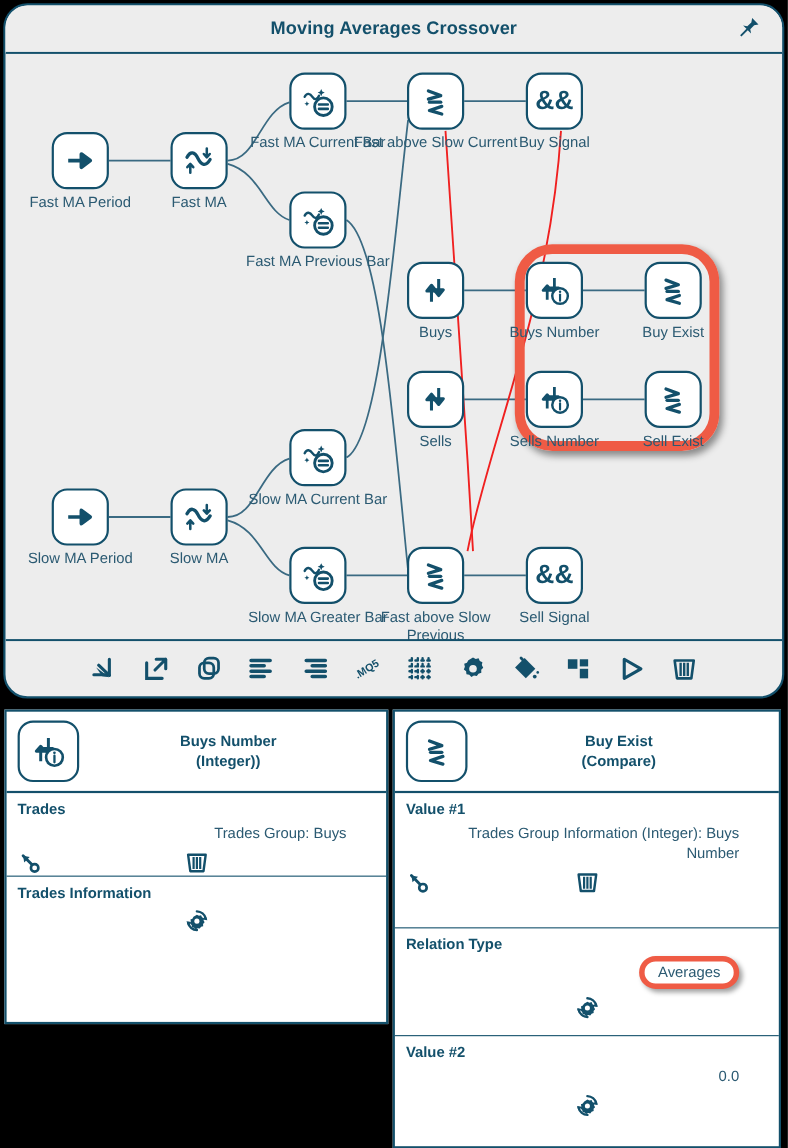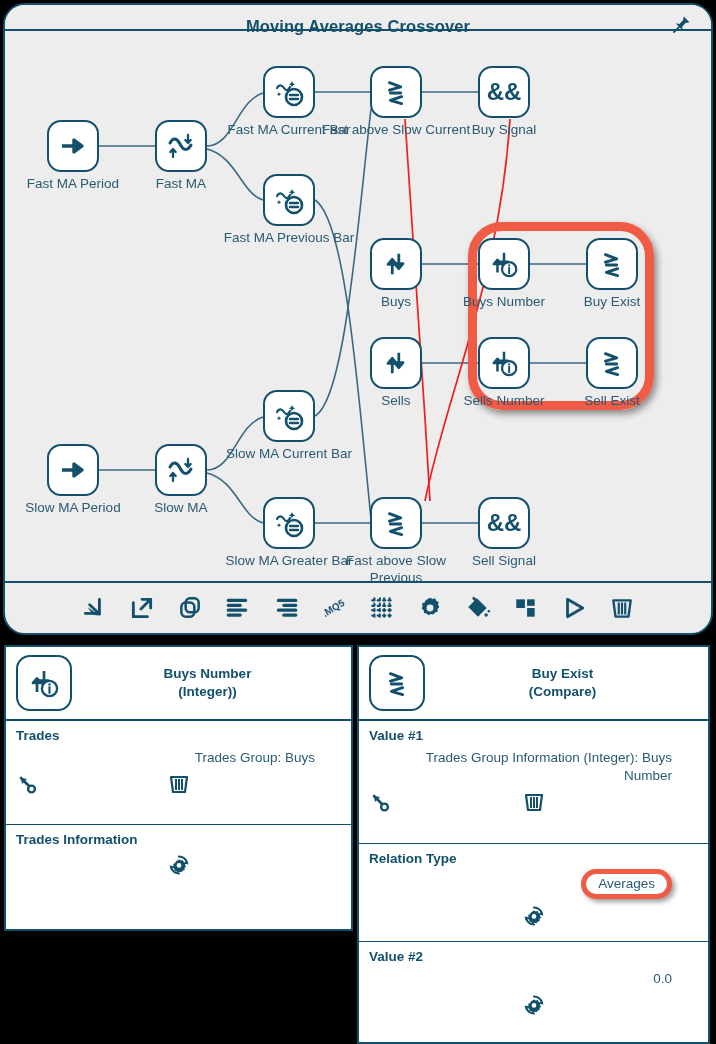--- a/index.html
+++ b/index.html
@@ -10,21 +10,21 @@
   }
   
   #ea-window{
     position:absolute;left:3px;top:3px;width:710px;height:632px;
     background:#ededed;
     border:2px solid #13506b;
     border-radius:22px;
     box-sizing:border-box;
   }
   #ea-titlebar{
-    position:absolute;left:0;top:0;right:0;height:26px;
+    position:absolute;left:0;top:0;right:0;height:44px;
     border-bottom:2px solid #13506b;
     box-sizing:border-box;
     background:#ededed;
     border-radius:20px 20px 0 0;
   }
   #ea-title{
     position:absolute;left:0;right:0;top:12px;text-align:center;
     font-size:16.5px;font-weight:bold;color:#13506b;letter-spacing:.1px;
   }
   #pin-icon{position:absolute;right:18px;top:8px;width:26px;height:26px;cursor:pointer;}
@@ -452,21 +452,21 @@
         <circle cx="20.5" cy="16.4" r="1.2" fill="#13506b"></circle>
         <path d="M20.5 19 V25" stroke="#13506b" stroke-width="2.1" stroke-linecap="round"></path>
       </svg>
     </div>
     <div class="htxt">
       <div>Buys Number</div>
       <div>(Integer))</div>
     </div>
   </div>
 
-  <div class="p-sec" style="height:104px">
+  <div class="p-sec" style="height:76px">
     <div class="sec-title">Trades</div>
     <div class="sec-val">Trades Group: Buys</div>
     <div class="sec-row">
       <span class="left-icon">
         <svg viewBox="0 0 22 22" width="22" height="22">
             <path d="M3 3 L11 11" stroke="#13506b" stroke-width="2.6" stroke-linecap="round"></path>
             <path d="M3 3 L9 4 L4 9 Z" fill="#13506b"></path>
             <circle cx="13.5" cy="14" r="3.4" stroke="#13506b" stroke-width="2.4" fill="none"></circle>
           </svg>
       </span>

